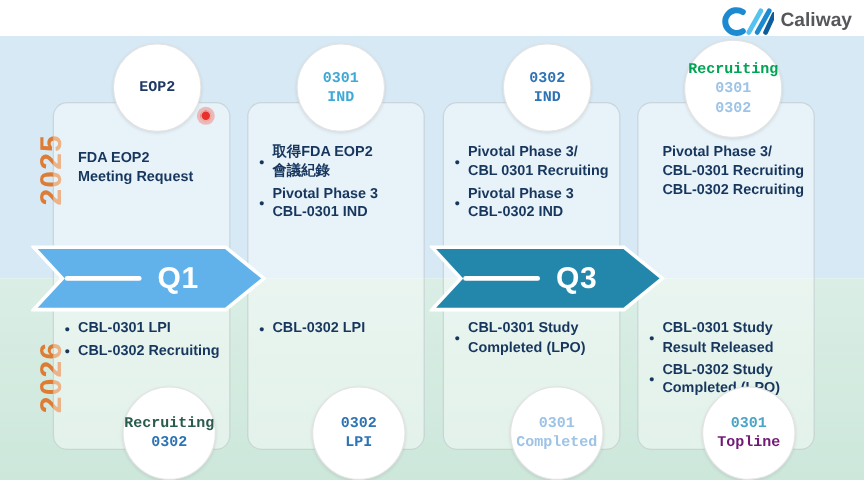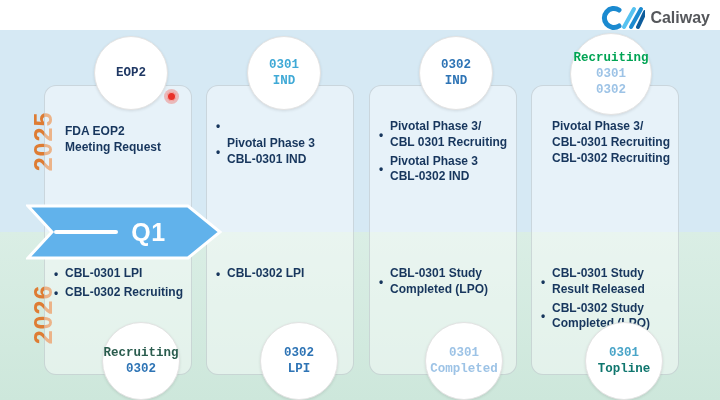--- a/index.html
+++ b/index.html
@@ -95,20 +95,22 @@
         <span class="bullet">•</span>
         <span class="itext">CBL-0302 Recruiting</span>
       </div>
     </div>
   </div>
 
   <div class="col col-2">
     <div class="col-top">
       <div class="item">
         <span class="bullet">•</span>
+        <span class="itext">取得FDA EOP2
+會議紀錄</span>
       </div>
       <div class="item">
         <span class="bullet">•</span>
         <span class="itext">Pivotal Phase 3
 CBL-0301 IND</span>
       </div>
     </div>
     <div class="col-bottom">
       <div class="item">
         <span class="bullet">•</span>
@@ -188,26 +190,35 @@
   <div class="circle bc bc-2">
     <span style="color: rgb(46, 116, 181);">0302</span>
     <span style="color: rgb(46, 116, 181);">LPI</span>
   </div>
   <div class="circle bc bc-3">
     <span style="color: rgb(157, 195, 230);">0301</span>
     <span style="color: rgb(157, 195, 230);">Completed</span>
   </div>
   <div class="circle bc bc-4">
     <span style="color: rgb(74, 165, 200);">0301</span>
-    <span style="color: #0f766e;">Topline</span>
+    <span style="color: #701a75;">Topline</span>
   </div>
 
   <div class="arrow a-1">
     <svg width="196" height="56" viewBox="0 0 196 56">
       <polygon points="2,2 162,2 194,28 162,54 2,54 26,28" stroke="#FFFFFF" stroke-width="3" fill="#61B2EB"></polygon>
     </svg>
     <div class="arrow-label">
       <div class="q-line"></div>
       <div class="q-text">Q1</div>
     </div>
   </div>
+  <div class="arrow a-3">
+    <svg width="196" height="56" viewBox="0 0 196 56">
+      <polygon points="2,2 162,2 194,28 162,54 2,54 26,28" stroke="#FFFFFF" stroke-width="3" fill="#2387AC"></polygon>
+    </svg>
+    <div class="arrow-label">
+      <div class="q-line"></div>
+      <div class="q-text">Q3</div>
+    </div>
+  </div>
 
 </div>
 
 </body></html>

